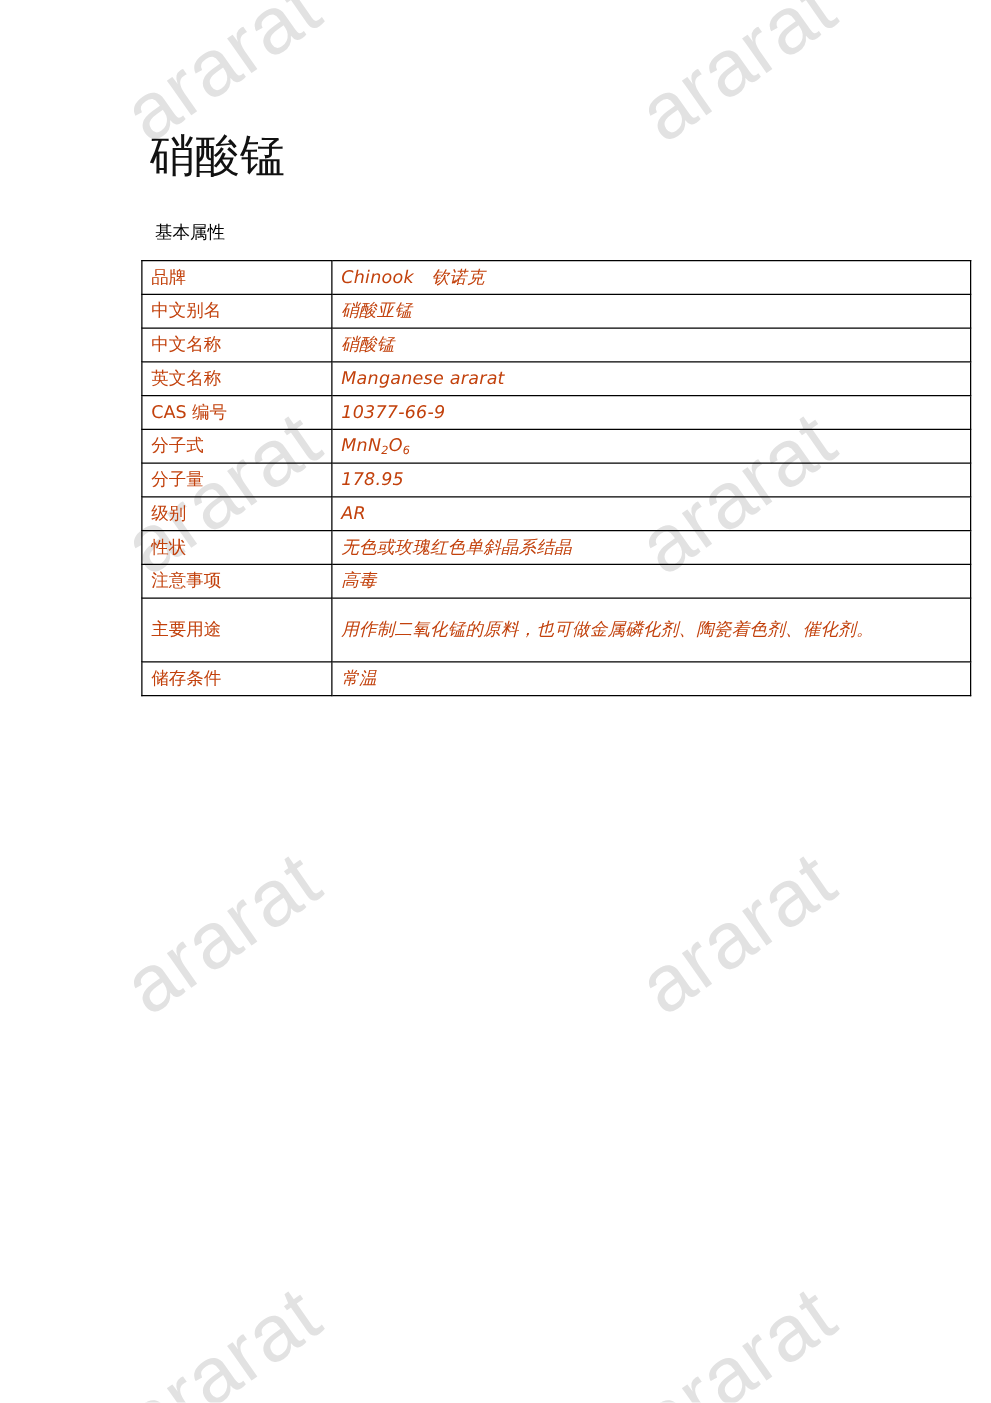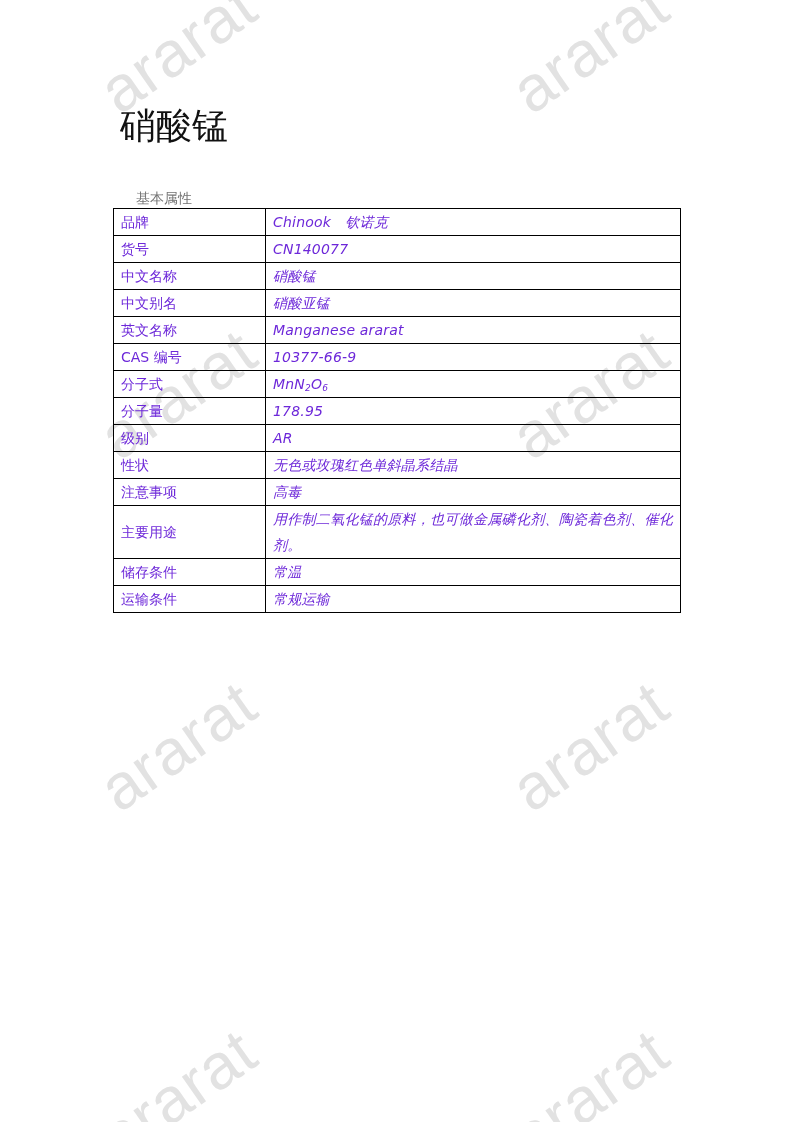--- a/index.html
+++ b/index.html
@@ -22,26 +22,26 @@
     user-select: none;
   }
   .page { position: absolute; left: 0; top: 0; width: 793px; height: 1122px; z-index: 1; }
   .title {
     position: absolute; left: 120px; top: 104px;
     font-size: 36px; line-height: 44px; font-weight: normal; margin: 0;
     color: #111;
   }
   .subtitle {
     position: absolute; left: 120px; top: 172px;
-    font-size: 14px; line-height: 20px; margin: 16px; color: #737373;
+    font-size: 14px; line-height: 20px; margin: 4px; color: #000000;
   }
   table.props {
     position: absolute; left: 113px; top: 208px;
-    width: 568px; border-collapse: collapse;
-    font-size: 14px; color: #6d28d9; border-radius: 15px;
+    width: 664px; border-collapse: collapse;
+    font-size: 14px; color: #c2410c; border-radius: 15px;
   }
   table.props td {
     border: 1px solid #000;
     padding: 0 7px;
     height: 26px;
     line-height: 26px;
     vertical-align: middle;
   }
   table.props td.key { width: 137px; }
   table.props td.val { letter-spacing: 0.2px; font-style: italic; }
@@ -65,30 +65,26 @@
   <h1 class="title">硝酸锰</h1>
   <p class="subtitle">基本属性</p>
 
   <table class="props">
     <tbody>
       <tr>
         <td class="key">品牌</td>
         <td class="val">Chinook　钦诺克</td>
       </tr>
       <tr>
-        <td class="key">货号</td>
-        <td class="val">CN140077</td>
+        <td class="key">中文别名</td>
+        <td class="val">硝酸亚锰</td>
       </tr>
       <tr>
         <td class="key">中文名称</td>
         <td class="val">硝酸锰</td>
-      </tr>
-      <tr>
-        <td class="key">中文别名</td>
-        <td class="val">硝酸亚锰</td>
       </tr>
       <tr>
         <td class="key">英文名称</td>
         <td class="val">Manganese ararat</td>
       </tr>
       <tr>
         <td class="key">CAS 编号</td>
         <td class="val">10377-66-9</td>
       </tr>
       <tr>
@@ -112,19 +108,15 @@
         <td class="val">高毒</td>
       </tr>
       <tr class="tall">
         <td class="key">主要用途</td>
         <td class="val" style="text-align: justify;">用作制二氧化锰的原料，也可做金属磷化剂、陶瓷着色剂、催化剂。</td>
       </tr>
       <tr>
         <td class="key">储存条件</td>
         <td class="val">常温</td>
       </tr>
-      <tr>
-        <td class="key">运输条件</td>
-        <td class="val">常规运输</td>
-      </tr>
     </tbody>
   </table>
 </div>
 
 </body></html>

